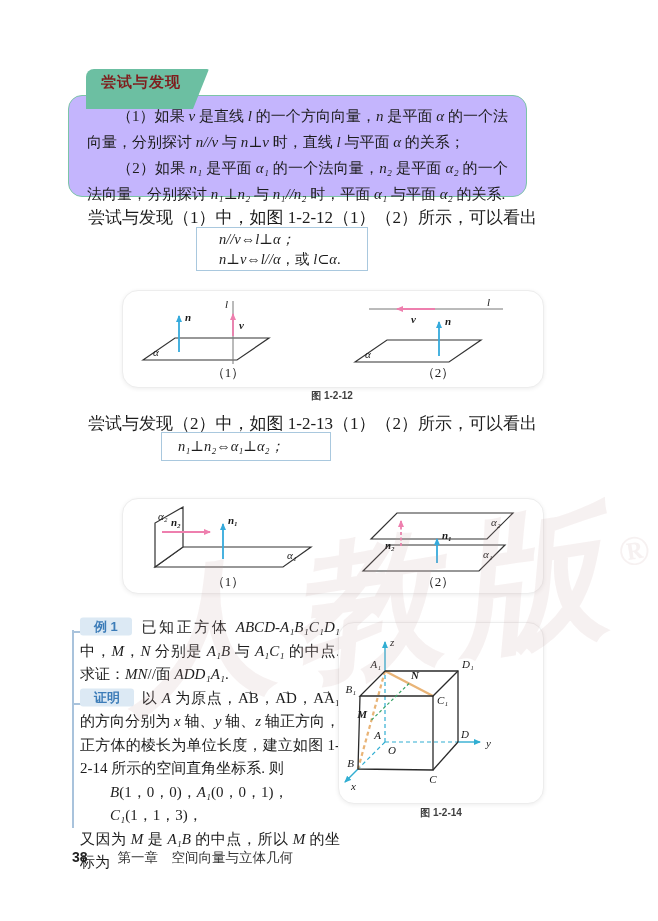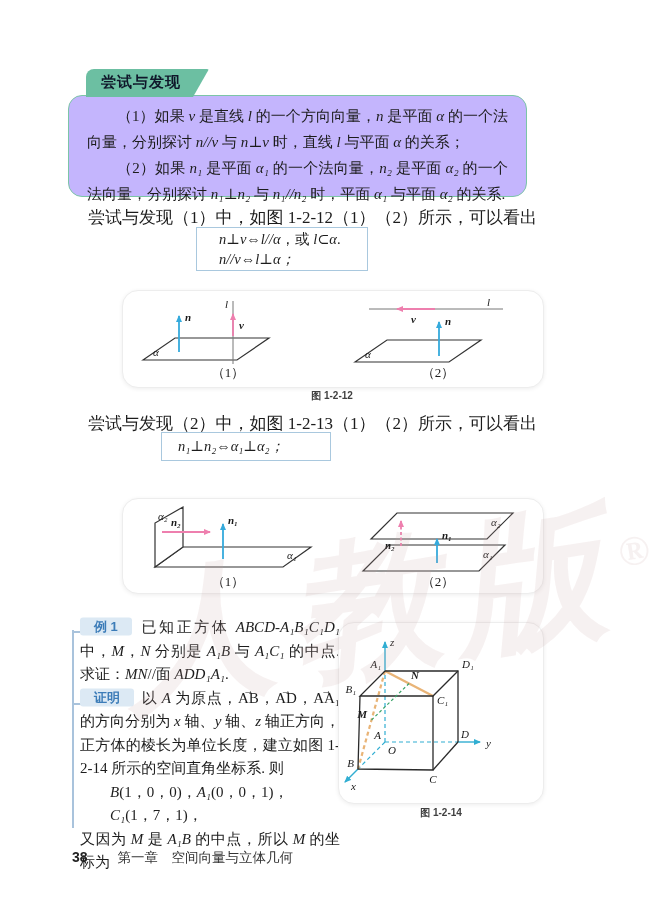--- a/index.html
+++ b/index.html
@@ -1,21 +1,21 @@
 <!DOCTYPE html>
 <html><head>
 <meta charset="utf-8">
 <style>
   html,body { margin:0; padding:0; background:#fff; }
   .page { position:relative; width:658px; height:921px; background:#fff; overflow:hidden;
           font-family:"Liberation Serif","DejaVu Serif",serif; color:#1c1c1c; }
 
   
-  .tab { position:absolute; left:86px; top:69px; height:28px; line-height:26px;
-         padding:0 28px 0 15px; background:#6cbfa2; color:#0f172a; font-weight:bold;
+  .tab { position:absolute; left:86px; top:69px; height:40px; line-height:26px;
+         padding:0 28px 0 15px; background:#6cbfa2; color:#7f1d1d; font-weight:bold;
          font-size:15px; font-family:"Liberation Sans",sans-serif; letter-spacing:1px;
          clip-path:polygon(0 0,100% 0,calc(100% - 16px) 100%,0 100%);
          border-radius:8px 2px 0 0; z-index:2; }
   .intro-box { position:absolute; left:68px; top:95px; width:459px; height:102px;
          box-sizing:border-box; border:1.5px solid #7cc5a7; border-radius:14px;
          background:#c4b5fd; padding:7px 18px 12px 18px; font-size:15px; line-height:26px; }
   .intro-box p { margin:0; text-indent:2em; text-align:justify; }
 
   .para { position:absolute; margin:0; font-size:17px; }
 
@@ -90,22 +90,22 @@
   <div class="tab">尝试与发现</div>
 
   <div class="intro-box">
     <p><span class="seg-c">（1）如果 </span><span class="seg-m">v</span><span class="seg-c"> 是直线 </span><span class="seg-m">l</span><span class="seg-c"> 的一个方向向量，</span><span class="seg-m">n</span><span class="seg-c"> 是平面 </span><span class="seg-m">α</span><span class="seg-c"> 的一个法向量，分别探讨 </span><span class="seg-m">n//v</span><span class="seg-c"> 与 </span><span class="seg-m">n⊥v</span><span class="seg-c"> 时，直线 </span><span class="seg-m">l</span><span class="seg-c"> 与平面 </span><span class="seg-m">α</span><span class="seg-c"> 的关系；</span></p>
     <p><span class="seg-c">（2）如果 </span><span class="seg-m">n₁</span><span class="seg-c"> 是平面 </span><span class="seg-m">α₁</span><span class="seg-c"> 的一个法向量，</span><span class="seg-m">n₂</span><span class="seg-c"> 是平面 </span><span class="seg-m">α₂</span><span class="seg-c"> 的一个法向量，分别探讨 </span><span class="seg-m">n₁⊥n₂</span><span class="seg-c"> 与 </span><span class="seg-m">n₁//n₂</span><span class="seg-c"> 时，平面 </span><span class="seg-m">α₁</span><span class="seg-c"> 与平面 </span><span class="seg-m">α₂</span><span class="seg-c"> 的关系.</span></p>
   </div>
 
   <p class="para" style="left:88px; top:206px;"><span class="seg-c">尝试与发现（1）中，如图 1-2-12（1）（2）所示，可以看出</span></p>
 
   <div class="fbox fbox1">
+    <div class="fline"><span class="seg-m">n//v⇔l⊥α；</span></div>
     <div class="fline"><span class="seg-m">n⊥v⇔l//α</span><span class="seg-c">，或 </span><span class="seg-m">l⊂α</span><span class="seg-c">.</span></div>
-    <div class="fline"><span class="seg-m">n//v⇔l⊥α；</span></div>
   </div>
 
   <div class="card card1">
     <div class="subfig">
       <svg width="195" height="70" viewBox="0 0 195 70">
         <defs>
           <marker id="b1" markerWidth="9" markerHeight="8" refX="6" refY="3" orient="auto" markerUnits="userSpaceOnUse">
               <path d="M0,0 L7,3 L0,6 Z" fill="#35aadc"></path>
             </marker>
           <marker id="p1" markerWidth="9" markerHeight="8" refX="6" refY="3" orient="auto" markerUnits="userSpaceOnUse">
@@ -199,21 +199,21 @@
   </div>
 
   <div class="rail"></div>
   <div class="tick t1"></div>
   <div class="tick t2"></div>
 
   <div class="example">
     <p><span class="badge">例 1</span><span><span class="seg-c">已知正方体 </span><span class="seg-m">ABCD</span><span class="seg-c">-</span><span class="seg-m">A₁B₁C₁D₁</span><span class="seg-c"> 中，</span><span class="seg-m">M</span><span class="seg-c">，</span><span class="seg-m">N</span><span class="seg-c"> 分别是 </span><span class="seg-m">A₁B</span><span class="seg-c"> 与 </span><span class="seg-m">A₁C₁</span><span class="seg-c"> 的中点. 求证：</span><span class="seg-m">MN</span><span class="seg-c">//面 </span><span class="seg-m">ADD₁A₁</span><span class="seg-c">.</span></span></p>
     <p><span class="badge">证明</span><span><span class="seg-c">以 </span><span class="seg-m">A</span><span class="seg-c"> 为原点，</span><span class="seg-v">AB</span><span class="seg-c">，</span><span class="seg-v">AD</span><span class="seg-c">，</span><span class="seg-v">AA₁</span><span class="seg-c"> 的方向分别为 </span><span class="seg-m">x</span><span class="seg-c"> 轴、</span><span class="seg-m">y</span><span class="seg-c"> 轴、</span><span class="seg-m">z</span><span class="seg-c"> 轴正方向，正方体的棱长为单位长度，建立如图 1-2-14 所示的空间直角坐标系. 则</span></span></p>
     <p class="indent"><span class="seg-m">B</span><span class="seg-c">(1，0，0)，</span><span class="seg-m">A₁</span><span class="seg-c">(0，0，1)，</span></p>
-    <p class="indent"><span class="seg-m">C₁</span><span class="seg-c">(1，7，1)，</span></p>
+    <p class="indent"><span class="seg-m">C₁</span><span class="seg-c">(1，1，3)，</span></p>
     <p><span class="seg-c">又因为 </span><span class="seg-m">M</span><span class="seg-c"> 是 </span><span class="seg-m">A₁B</span><span class="seg-c"> 的中点，所以 </span><span class="seg-m">M</span><span class="seg-c"> 的坐标为</span></p>
   </div>
 
   <div class="card card3">
     <svg width="202" height="176" viewBox="0 0 202 176">
       <defs>
         <marker id="c5" markerWidth="9" markerHeight="8" refX="6" refY="3" orient="auto" markerUnits="userSpaceOnUse">
             <path d="M0,0 L7,3 L0,6 Z" fill="#31aed2"></path>
           </marker>
       </defs>

